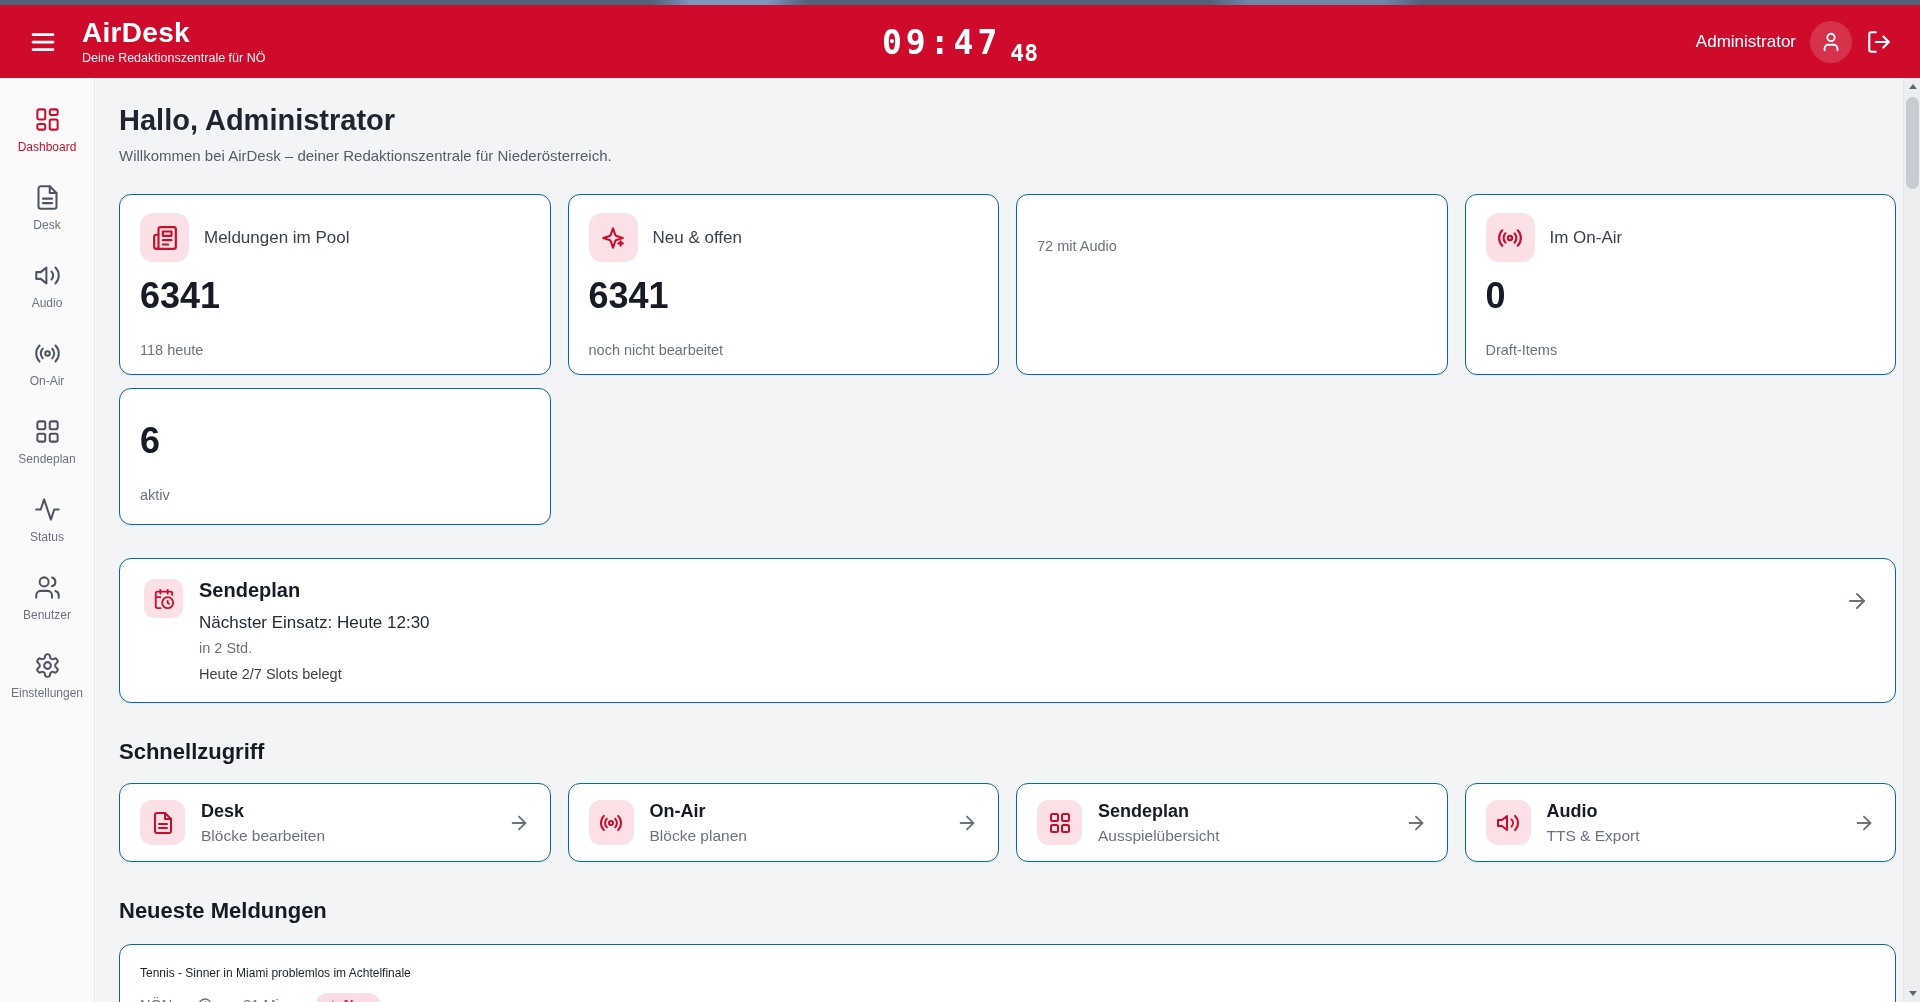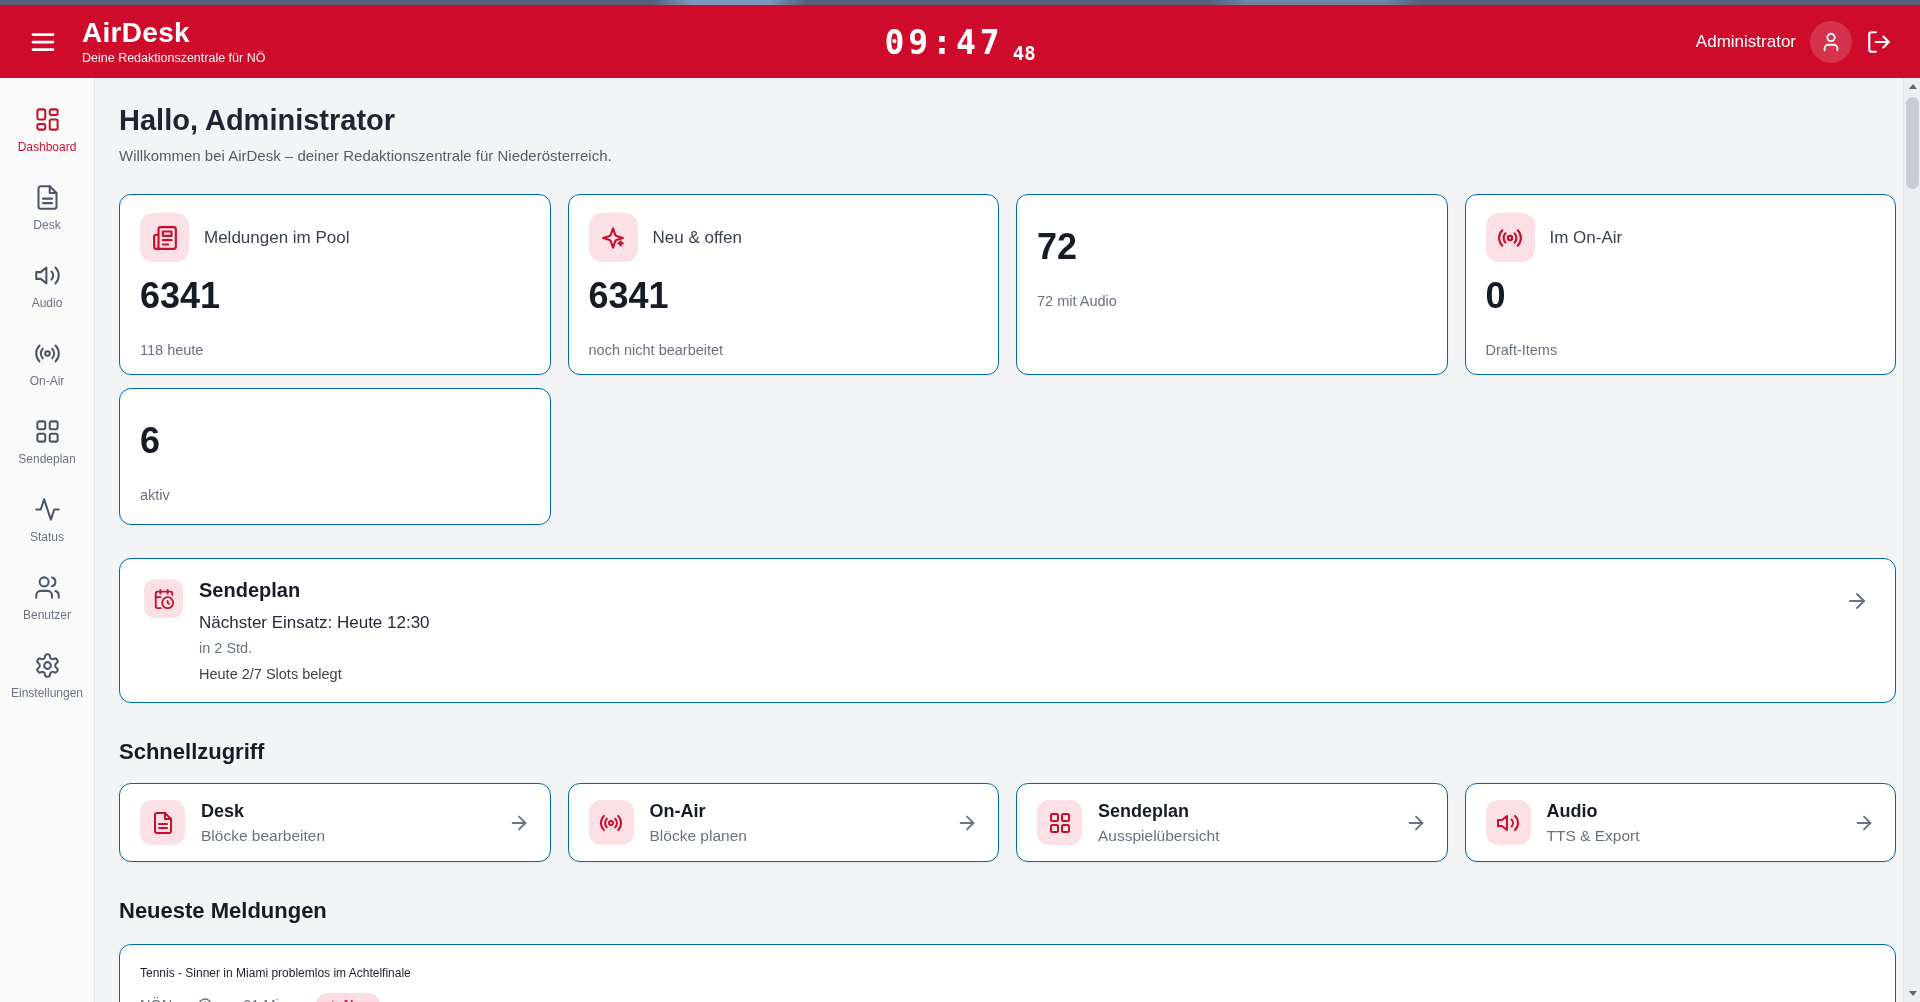--- a/index.html
+++ b/index.html
@@ -23,21 +23,21 @@
   .hamburger svg{ width:30px; height:30px; }
   .brand{ margin-left:24px; line-height:1.1; }
   .brand-name{ font-size:28px; font-weight:700; letter-spacing:.3px; }
   .brand-tag{ font-size:12.5px; margin-top:3px; opacity:.96; }
   .clock{
     position:absolute; left:50%; top:50%; transform:translate(-50%,-50%);
     display:flex; align-items:center; gap:9px;
     font-family:"DejaVu Sans Mono", monospace;
   }
   .clock-main{ font-size:33px; font-weight:700; letter-spacing:4px; }
-  .clock-sec{ font-size:19px; font-weight:600; margin-top:21px; }
+  .clock-sec{ font-size:23px; font-weight:600; margin-top:21px; }
   .appbar-right{ margin-left:auto; display:flex; align-items:center; gap:14px; }
   .username{ font-size:17px; }
   .avatar{
     width:42px; height:42px; border-radius:50%; background:rgba(255,255,255,.16);
     display:flex; align-items:center; justify-content:center; cursor:pointer;
   }
   .avatar svg{ width:22px; height:22px; }
   .logout{ color:#fff; cursor:pointer; display:flex; }
   .logout svg{ width:26px; height:26px; }
 
@@ -275,21 +275,20 @@
                 <path d="M17 17h4"></path>
               </svg>
           </div>
           <span class="stat-label">Neu &amp; offen</span>
         </div>
         <div class="stat-value">6341</div>
         <div class="stat-sub">noch nicht bearbeitet</div>
       </div>
 
       <div class="card stat-card">
-        <div class="stat-value">72</div>
         <div class="stat-sub">72 mit Audio</div>
       </div>
 
       <div class="card stat-card">
         <div class="stat-head">
           <div class="iconbox">
             <svg viewBox="0 0 24 24" fill="none" stroke="currentColor" stroke-width="2" stroke-linecap="round" stroke-linejoin="round">
                 <circle cx="12" cy="12" r="2"></circle>
                 <path d="M7.8 16.2c-2.3-2.3-2.3-6.1 0-8.5"></path>
                 <path d="M16.2 7.8c2.3 2.3 2.3 6.1 0 8.5"></path>

